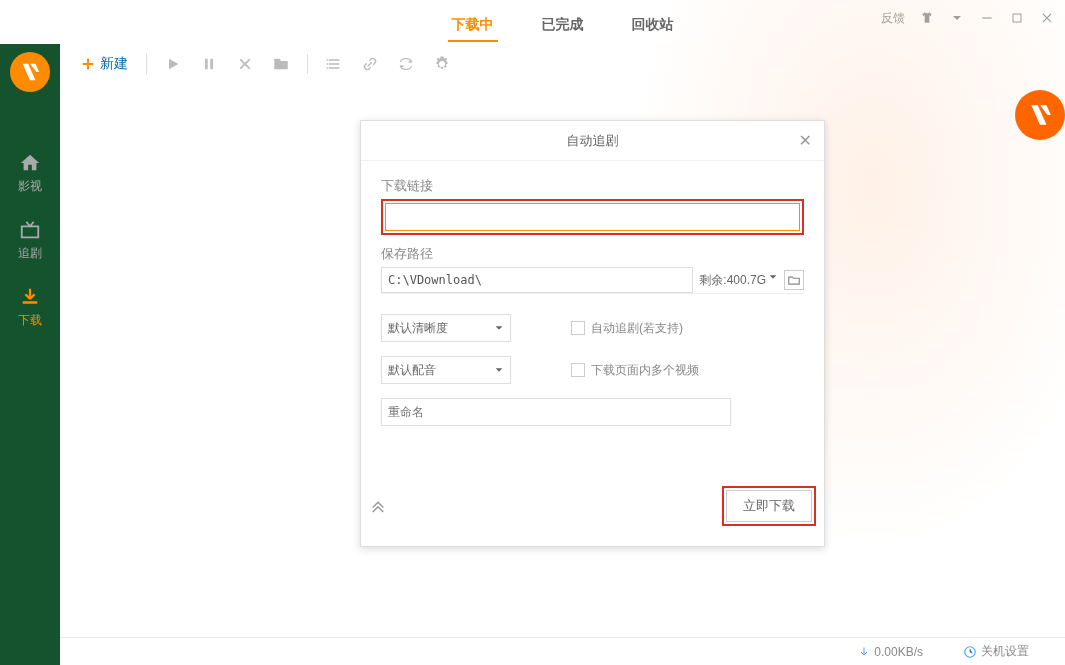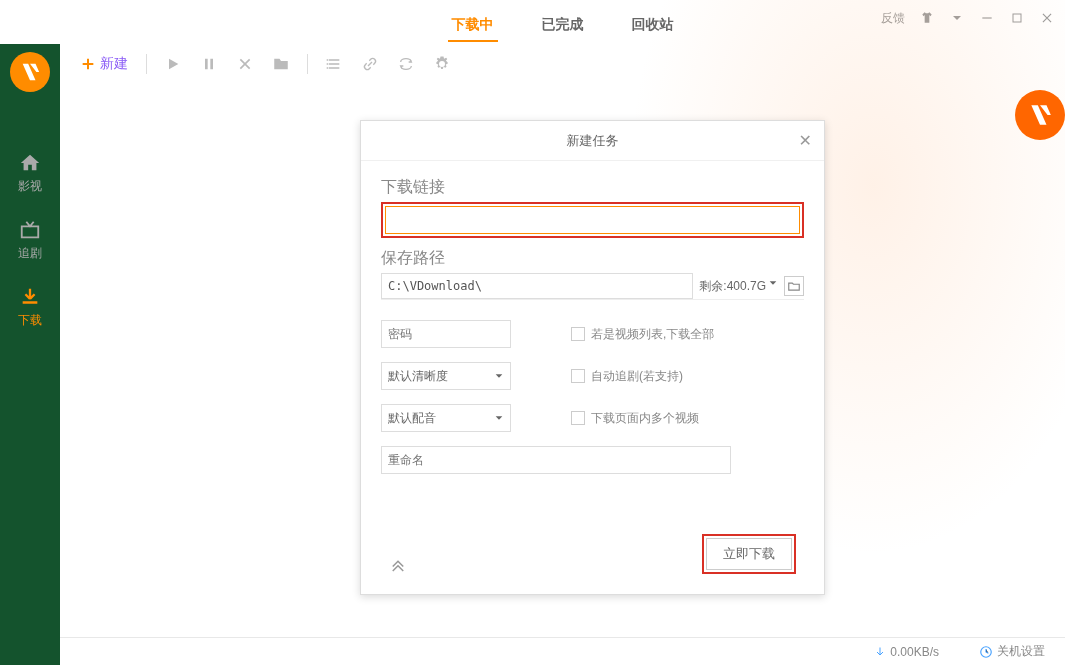--- a/index.html
+++ b/index.html
@@ -14,53 +14,53 @@
 .main { position: absolute; left: 60px; top: 0; right: 0; bottom: 0; }
 
 .titlebar { height: 36px; display: flex; align-items: center; justify-content: flex-end; padding-right: 10px; gap: 14px; color: #999; font-size: 12px; }
 .titlebar-icon { width: 16px; height: 16px; display: flex; align-items: center; justify-content: center; cursor: pointer; color: #999; }
 
 .tabs { position: absolute; top: 10px; left: 50%; transform: translateX(-50%); display: flex; gap: 40px; }
 .tab { padding: 6px 4px; font-size: 14px; color: #666; cursor: pointer; border-bottom: 2px solid transparent; font-weight: bold; }
 .tab.active { color: #ff8c00; border-bottom: 2px solid #ff8c00; }
 
 .toolbar { position: absolute; top: 50px; left: 14px; display: flex; align-items: center; gap: 8px; }
-.new-btn { display: flex; align-items: center; gap: 4px; color: #8b5cf6; font-size: 14px; cursor: pointer; padding: 4px 6px; }
+.new-btn { display: flex; align-items: center; gap: 4px; color: #0369a1; font-size: 14px; cursor: pointer; padding: 4px 6px; }
 .tb-divider { width: 1px; height: 20px; background: #ddd; margin: 0 4px; }
 .tb-icon { width: 28px; height: 28px; display: flex; align-items: center; justify-content: center; color: #bbb; font-size: 16px; cursor: pointer; }
 
 .bg-image { position: absolute; right: 0; top: 0; width: 480px; height: 620px; background: radial-gradient(ellipse at 60% 30%, rgba(255,200,160,0.25), transparent 60%); pointer-events: none; }
 
 .float-logo { position: absolute; right: 0; top: 90px; width: 50px; height: 50px; background: #ff6600; border-radius: 50%; display: flex; align-items: center; justify-content: center; color: #fff; font-size: 24px; font-weight: bold; }
 
 .dialog { position: absolute; left: 300px; top: 120px; width: 465px; background: #fff; border: 1px solid #ddd; box-shadow: 0 2px 8px rgba(0,0,0,0.15); }
 .dialog-header { height: 40px; display: flex; align-items: center; justify-content: center; position: relative; border-bottom: 1px solid #f0f0f0; font-size: 13px; color: #666; }
 .dialog-close { position: absolute; right: 12px; top: 10px; font-size: 16px; color: #999; cursor: pointer; }
 .dialog-body { padding: 10px 20px 16px; }
-.field-label { font-size: 16px; color: #888; margin: 6px 0 4px; }
+.field-label { font-size: 13px; color: #888; margin: 6px 0 4px; }
 .link-box { border: 2px solid #d93025; padding: 2px; margin-bottom: 10px; }
 .link-input { width: 100%; height: 28px; border: 1px solid #ff8c00; padding: 0 6px; font-size: 12px; outline: none; }
 .path-row { display: flex; align-items: center; gap: 6px; border-bottom: 1px solid #eee; padding-bottom: 0; margin-bottom: 20px; }
 .path-input { flex: 1; height: 26px; border: 1px solid #ddd; padding: 0 6px; font-size: 12px; font-family: monospace; color: #555; }
 .path-remain { font-size: 12px; color: #666; display: flex; align-items: flex-start; gap: 2px; }
 .browse-icon { width: 20px; height: 20px; border: 1px solid #ccc; display: flex; align-items: center; justify-content: center; font-size: 11px; cursor: pointer; color: #888; }
 
 .opts-row { display: flex; gap: 60px; margin-bottom: 14px; align-items: center; }
 .small-input { width: 130px; height: 28px; border: 1px solid #ddd; padding: 0 6px; font-size: 12px; color: #888; }
 .small-select { width: 130px; height: 28px; border: 1px solid #ddd; padding: 4px 6px; font-size: 12px; color: #666; background: #fff; position: relative; display: flex; align-items: center; justify-content: space-between; cursor: pointer; }
 .check-row { display: flex; align-items: center; gap: 6px; font-size: 12px; color: #888; }
 .checkbox { width: 14px; height: 14px; border: 1px solid #ccc; }
 .rename-input { width: 350px; height: 28px; border: 1px solid #ddd; padding: 0 6px; font-size: 12px; color: #ec4899; }
 
-.dialog-footer { display: flex; align-items: flex-end; justify-content: space-between; padding: 30px 28px 20px; }
+.dialog-footer { display: flex; align-items: center; justify-content: space-between; padding: 30px 8px 20px; }
 .collapse-icon { font-size: 16px; color: #999; cursor: pointer; }
 .download-btn-box { border: 2px solid #d93025; padding: 2px; }
 .download-btn { border: 1px solid #ccc; padding: 6px 16px; font-size: 13px; color: #666; background: #fff; cursor: pointer; }
 
-.statusbar { position: absolute; bottom: 0; left: 60px; right: 0; height: 28px; border-top: 1px solid #e8e8e8; display: flex; align-items: center; justify-content: flex-end; gap: 40px; padding-right: 20px; font-size: 12px; color: #888; }
+.statusbar { position: absolute; bottom: 0; left: 60px; right: 0; height: 28px; border-top: 1px solid #e8e8e8; display: flex; align-items: center; justify-content: flex-end; gap: 40px; padding-right: 36px; font-size: 12px; color: #888; }
 .status-item { display: flex; align-items: center; gap: 4px; }
 .status-arrow { color: #4aa3ff; }
 .status-clock { color: #4aa3ff; }
 
 svg { display: block; }
 </style>
 </head>
 <body>
 
 <div class="sidebar">
@@ -185,21 +185,21 @@
   </div>
 
   <div class="float-logo">
     <svg width="26" height="26" viewBox="0 0 24 24">
         <path fill="#fff" d="M4 3 L10 3 L18 21 L12 21 Z M12 3 L18 3 L22 12 L19 12 Z"></path>
       </svg>
   </div>
 
   <div class="dialog">
     <div class="dialog-header">
-      <span>新建任务</span>
+      <span>自动追剧</span>
       <span class="dialog-close">✕</span>
     </div>
     <div class="dialog-body">
       <div class="field-label">下载链接</div>
       <div class="link-box">
         <input class="link-input" style="">
       </div>
       <div class="field-label">保存路径</div>
       <div class="path-row">
         <input class="path-input" value="C:\VDownload\" style="">
@@ -209,27 +209,20 @@
               <path fill="#666" d="M4 8 L12 16 L20 8 Z"></path>
             </svg>
         </span>
         <span class="browse-icon">
           <svg width="14" height="14" viewBox="0 0 24 24">
               <path fill="none" stroke="currentColor" stroke-width="2" d="M3 7 H9 L11 9 H21 V19 H3 Z"></path>
             </svg>
         </span>
       </div>
 
-      <div class="opts-row">
-        <input class="small-input" placeholder="密码" style="">
-        <label class="check-row">
-          <span class="checkbox"></span>
-          <span>若是视频列表,下载全部</span>
-        </label>
-      </div>
       <div class="opts-row">
         <div class="small-select">
           <span>默认清晰度</span>
           <svg width="10" height="10" viewBox="0 0 24 24">
               <path fill="#666" d="M4 8 L12 16 L20 8 Z"></path>
             </svg>
         </div>
         <label class="check-row">
           <span class="checkbox"></span>
           <span>自动追剧(若支持)</span>

